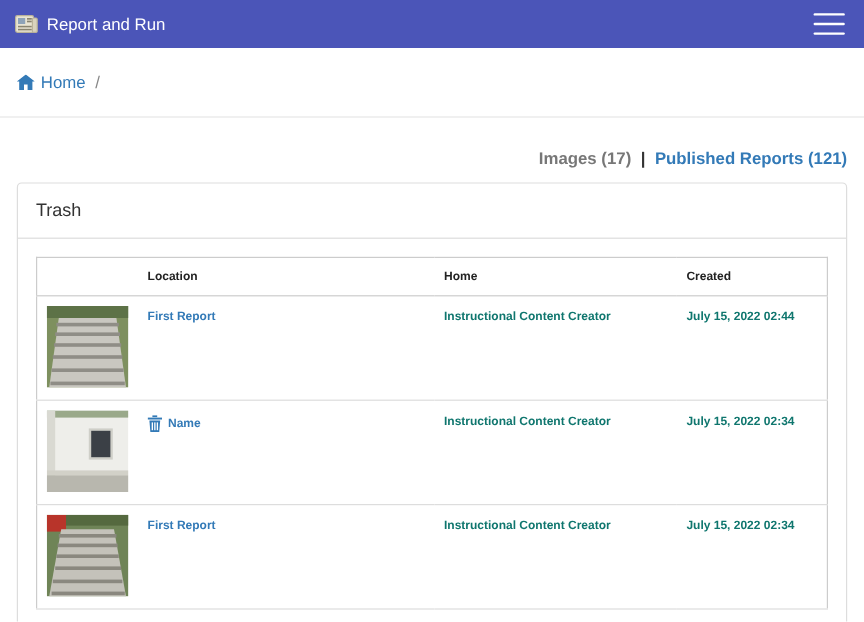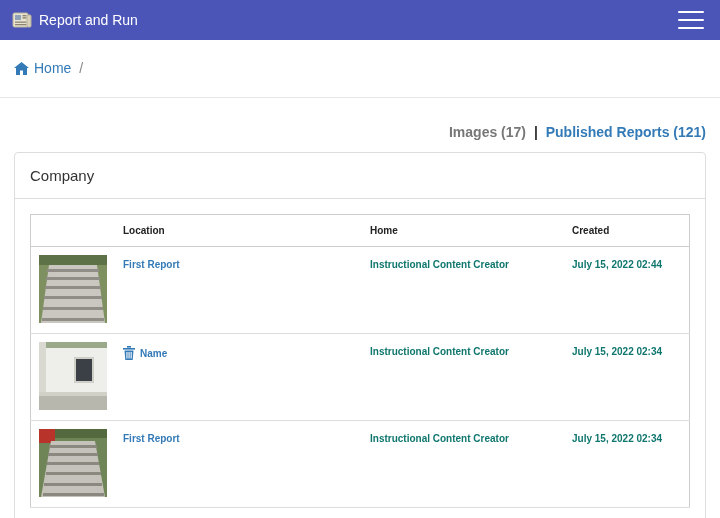--- a/index.html
+++ b/index.html
@@ -173,21 +173,21 @@
   <span class="crumb-sep">/</span>
 </div>
 
 <div class="view-tabs">
   <span class="tab-muted">Images (17)</span>
   <span class="tab-sep">|</span>
   <a class="tab-link">Published Reports (121)</a>
 </div>
 
 <div class="card">
-  <div class="card-header">Company</div>
+  <div class="card-header">Trash</div>
   <div class="card-body">
     <table class="images-table">
       <thead>
         <tr>
           <th class="col-thumb"></th>
           <th class="col-location">Location</th>
           <th class="col-user">Home</th>
           <th>Created</th>
         </tr>
       </thead>

